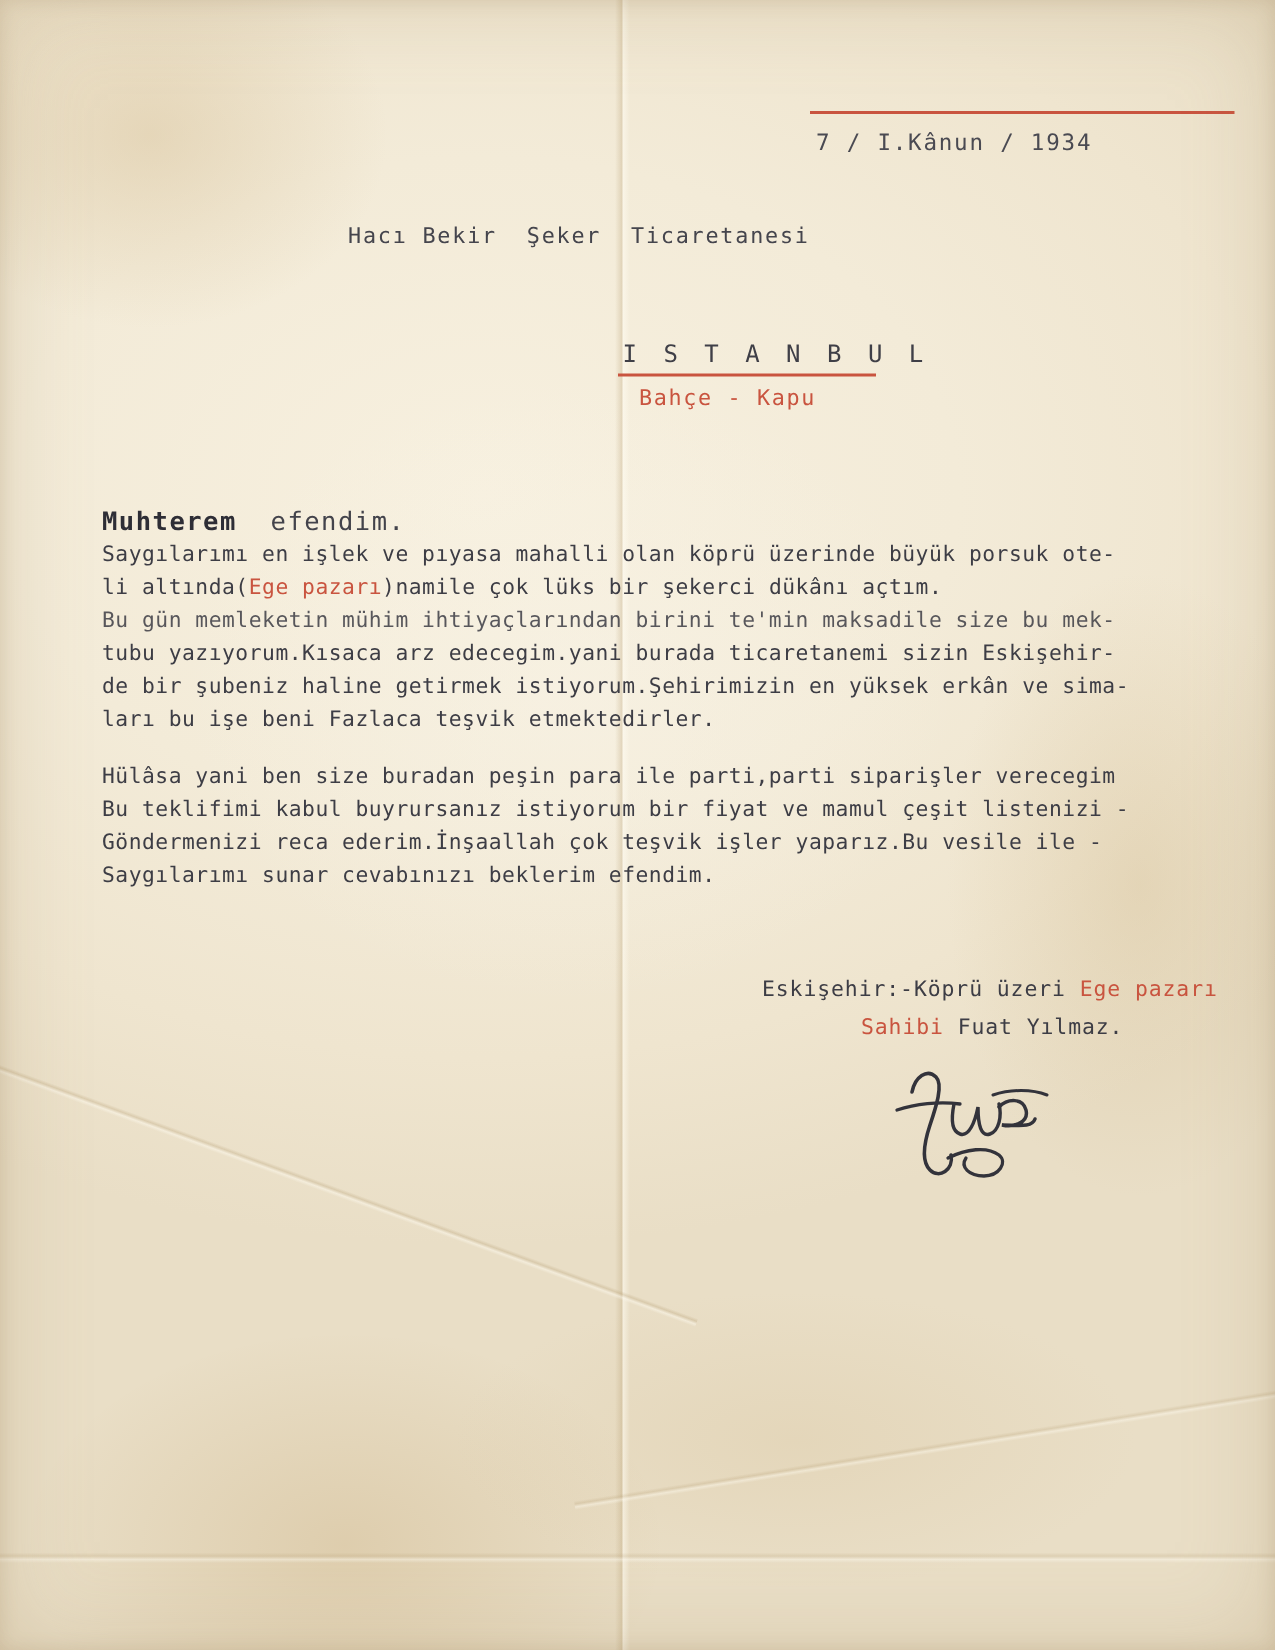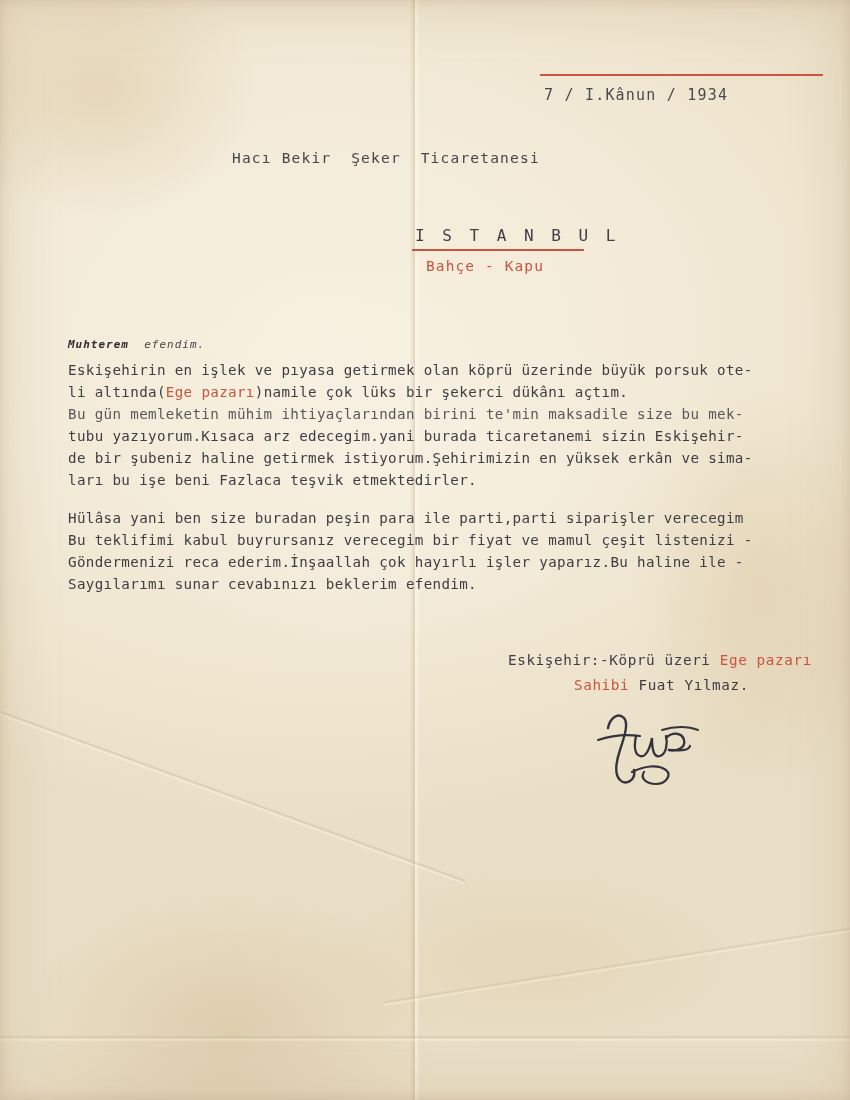--- a/index.html
+++ b/index.html
@@ -121,25 +121,24 @@
   }
   .bahce {
     left: 426px; top: 258px;
     font-size: 14.5px;
     letter-spacing: 1.1px;
     color: #c9543f;
   }
 
   .salutation {
     left: 68px; top: 338px;
-    font-size: 11px;
+    font-size: 17px;
     letter-spacing: 1px;
     font-weight: bold;
     color: #2e2e36;
-    font-style: italic;
   }
   .salutation .light { font-weight: normal; color: #43434b; }
 
   .body-line {
     left: 68px;
     font-size: 14.2px;
     letter-spacing: 0.35px;
     line-height: 1;
     color: #3d3d45;
   }
@@ -178,31 +177,31 @@
   <div class="city-underline"></div>
   <div class="tx date">7 / I.Kânun / 1934</div>
 
   <div class="tx addressee">Hacı Bekir  Şeker  Ticaretanesi</div>
   <div class="tx istanbul">I S T A N B U L</div>
   <div class="istanbul-underline"></div>
   <div class="tx bahce">Bahçe - Kapu</div>
 
   <div class="tx salutation"><span>Muhterem</span><span class="light">  efendim.</span></div>
 
-  <div class="tx body-line" style="top:363px;">Eskişehirin en işlek ve pıyasa getirmek olan köprü üzerinde büyük porsuk ote-</div>
+  <div class="tx body-line" style="top:363px;">Saygılarımı en işlek ve pıyasa mahalli olan köprü üzerinde büyük porsuk ote-</div>
 
   <div class="tx body-line" style="top:385px;"><span>li altında(</span><span class="red">Ege pazarı</span><span>)namile çok lüks bir şekerci dükânı açtım.</span></div>
 
   <div class="tx body-line faint" style="top:407px;">Bu gün memleketin mühim ihtiyaçlarından birini te'min maksadile size bu mek-</div>
   <div class="tx body-line" style="top:429px;">tubu yazıyorum.Kısaca arz edecegim.yani burada ticaretanemi sizin Eskişehir-</div>
   <div class="tx body-line" style="top:451px;">de bir şubeniz haline getirmek istiyorum.Şehirimizin en yüksek erkân ve sima-</div>
   <div class="tx body-line" style="top:473px;">ları bu işe beni Fazlaca teşvik etmektedirler.</div>
   <div class="tx body-line" style="top:511px;">Hülâsa yani ben size buradan peşin para ile parti,parti siparişler verecegim</div>
-  <div class="tx body-line" style="top:533px;">Bu teklifimi kabul buyrursanız verecegim bir fiyat ve mamul çeşit listenizi -</div>
-  <div class="tx body-line" style="top:555px;">Göndermenizi reca ederim.İnşaallah çok hayırlı işler yaparız.Bu haline ile -</div>
+  <div class="tx body-line" style="top:533px;">Bu teklifimi kabul buyrursanız istiyorum bir fiyat ve mamul çeşit listenizi -</div>
+  <div class="tx body-line" style="top:555px;">Göndermenizi reca ederim.İnşaallah çok teşvik işler yaparız.Bu vesile ile -</div>
   <div class="tx body-line" style="top:577px;">Saygılarımı sunar cevabınızı beklerim efendim.</div>
 
   <div class="tx sign-line" style="left:470px; top:652px;"><span>Eskişehir:-Köprü üzeri </span><span class="red">Ege pazarı</span></div>
 
   <div class="tx sign-line" style="left:536px; top:677px;"><span class="red">Sahibi </span><span>Fuat Yılmaz.</span></div>
 
   <div class="signature">
     <svg width="120" height="96" viewBox="0 0 120 96" fill="none" xmlns="http://www.w3.org/2000/svg">
       <path d="M12 22 C14 12, 22 6, 28 12 C33 17, 28 32, 24 44 C20 56, 18 68, 24 74 C30 80, 40 74, 38 64" stroke="#33333b" stroke-width="2.4" stroke-linecap="round" fill="none"></path>
       <path d="M2 34 C14 30, 30 28, 44 30" stroke="#33333b" stroke-width="2.2" stroke-linecap="round" fill="none"></path>

